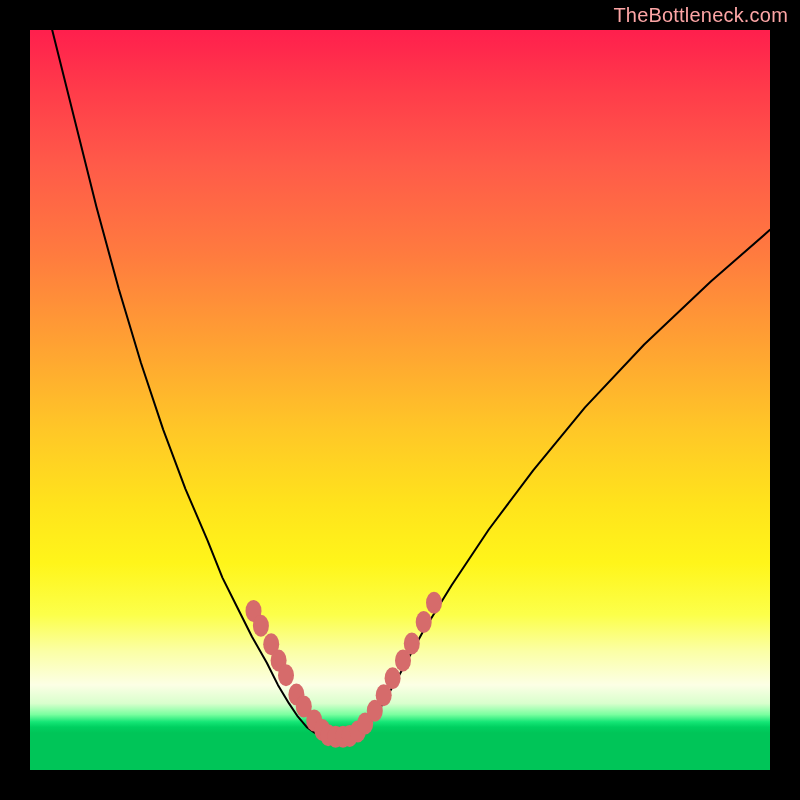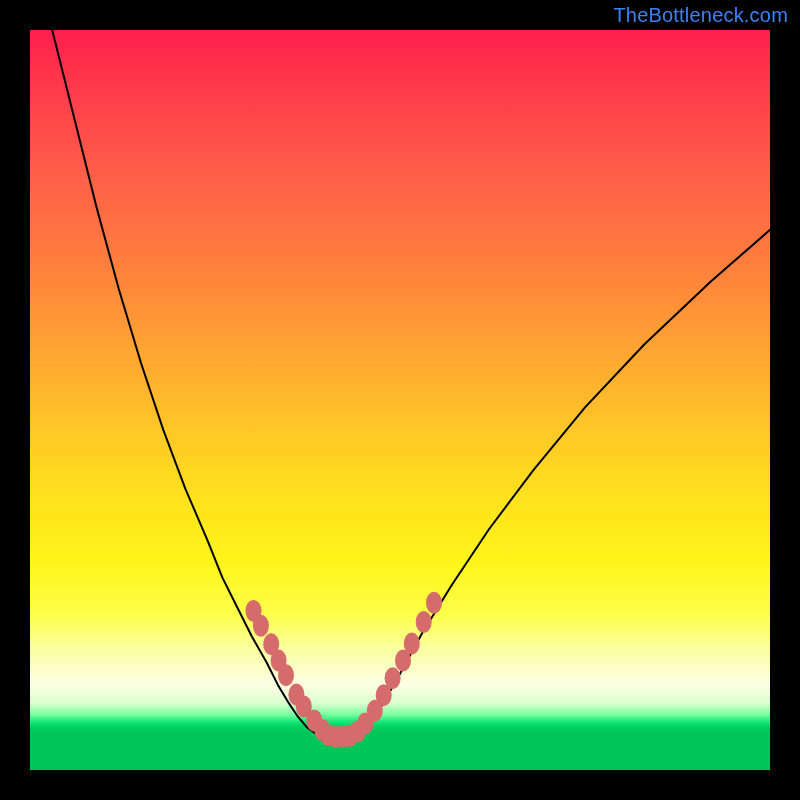--- a/index.html
+++ b/index.html
@@ -43,21 +43,21 @@
       #15e676 93.5%,
       #00d060 94.2%,
       #00c558 95%,
       #00c558 100%
     );
   }
   .watermark {
     position: absolute;
     top: 4px;
     right: 12px;
-    color: #3b82f6;
+    color: #fca5a5;
     font-size: 20px;
     font-weight: 500;
     letter-spacing: 0.2px;
     user-select: none;
   }
   svg.curves {
     position: absolute;
     left: 30px;
     top: 30px;
     width: 740px;

